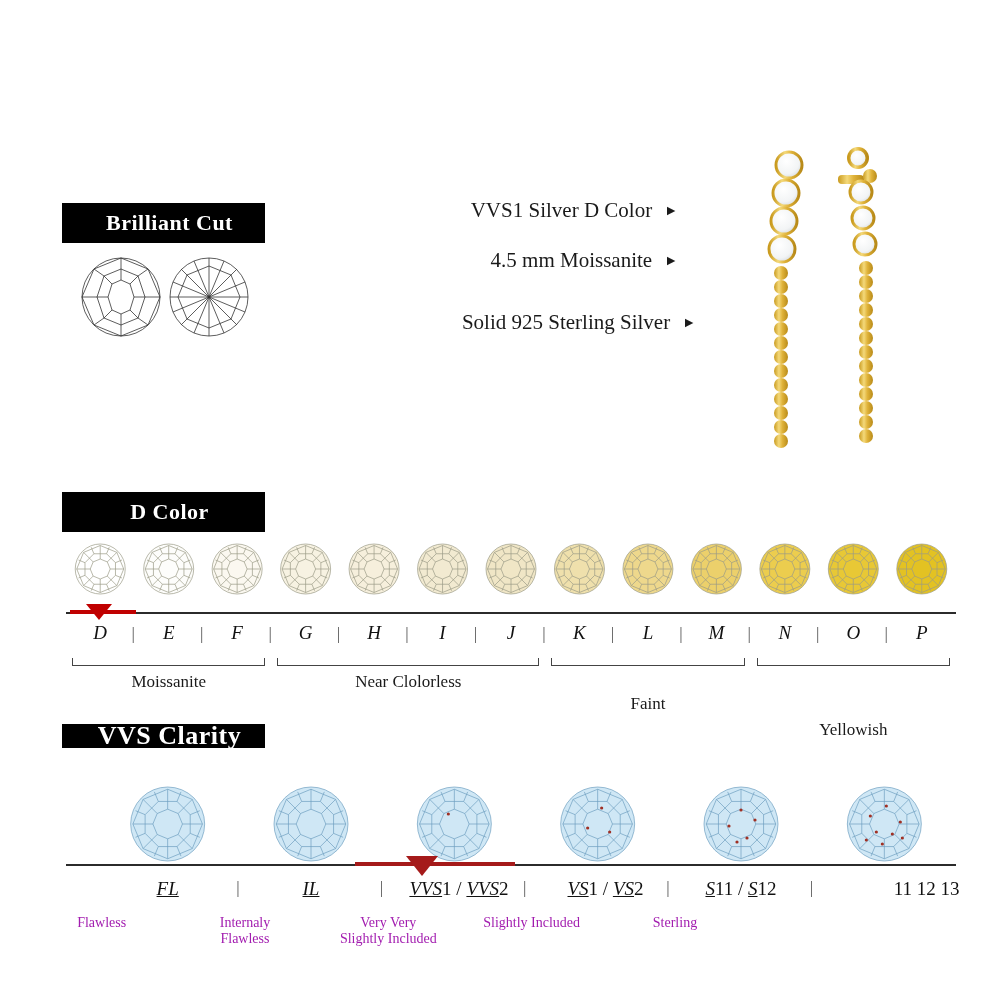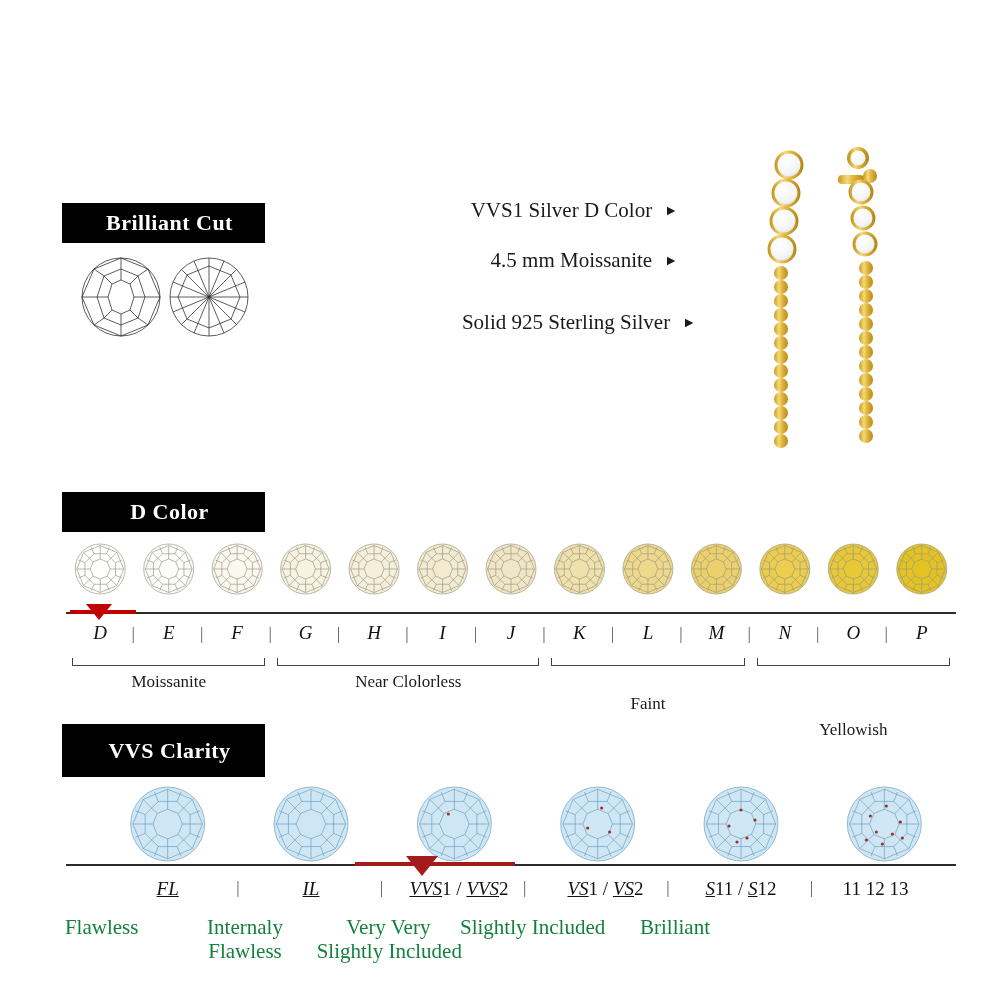--- a/index.html
+++ b/index.html
@@ -21,21 +21,21 @@
     font-family:"Liberation Serif", serif;
     font-weight:bold;
     display:flex;
     align-items:center;
     justify-content:center;
     letter-spacing:0.5px;
     padding-left:12px;
   }
   #tag-cut   { left:62px;  top:203px; width:203px; height:40px; font-size:22px; }
   #tag-color { left:62px;  top:492px; width:203px; height:40px; font-size:22px; }
-  #tag-clar  { left:62px;  top:724px; width:203px; height:53px; font-size:22px; }
+  #tag-clar  { left:62px;  top:724px; width:203px; height:24px; font-size:26px; }
 
   
   #cut-art { position:absolute; left:76px; top:252px; width:180px; height:90px; }
 
   
   .feature {
     position:absolute;
     font-family:"Liberation Serif", serif;
     font-size:21px;
     color:#1a1a1a;
@@ -118,24 +118,24 @@
     white-space:nowrap;
   }
   .clar-grade i { font-style:italic;text-decoration:underline; }
   #clar-grade-row { position:absolute; left:66px; top:878px; width:890px; height:28px; }
   .clar-sep {
     position:absolute; top:0; color:#555; font-size:17px;
   }
   .clar-desc {
     position:absolute;
     font-family:"Liberation Serif", serif;
-    font-size:21px;
+    font-size:14px;
     text-align:center;
     line-height:1.15;
-    color:#15803d;
+    color:#a21caf;
     white-space:nowrap;
   }
 </style>
 </head>
 <body>
 
 <div class="tag" id="tag-cut">
   <span>Brilliant Cut</span>
 </div>
 
@@ -764,21 +764,21 @@
     <div class="clar-grade" style="left: 30px; width: 143.333px;"><i>FL</i></div>
     <div class="clar-sep" style="left: 170.333px;">|</div>
     <div class="clar-grade" style="left: 173.333px; width: 143.333px;"><i>IL</i></div>
     <div class="clar-sep" style="left: 313.667px;">|</div>
     <div class="clar-grade" style="left: 310px; width: 166px;"><i>VVS</i>1 / <i>VVS</i>2</div>
     <div class="clar-sep" style="left: 457px;">|</div>
     <div class="clar-grade" style="left: 460px; width: 159px;"><i>VS</i>1 / <i>VS</i>2</div>
     <div class="clar-sep" style="left: 600.333px;">|</div>
     <div class="clar-grade" style="left: 603.333px; width: 143.333px;"><i>S</i>11 / <i>S</i>12</div>
     <div class="clar-sep" style="left: 743.667px;">|</div>
-    <div class="clar-grade" style="left: 734px; width: 143.333px; padding-left: 8px;">11 12 13</div>
+    <div class="clar-grade" style="left: 785px; width: 143.333px; padding-left: 8px;">11 12 13</div>
   </div>
 <div id="clar-desc-row">
     <div class="clar-desc" style="left: 30px; width: 143.333px; top: 915px;">Flawless</div>
     <div class="clar-desc" style="left: 173.333px; width: 143.333px; top: 915px;">Internaly<br>Flawless</div>
     <div class="clar-desc" style="left: 316.667px; width: 143.333px; top: 915px;">Very   Very<br>Slightly Included</div>
     <div class="clar-desc" style="left: 460px; width: 143.333px; top: 915px;">Slightly Included</div>
-    <div class="clar-desc" style="left: 603.333px; width: 143.333px; top: 915px;">Brilliant</div>
+    <div class="clar-desc" style="left: 603.333px; width: 143.333px; top: 915px;">Sterling</div>
   </div>
 
 </body></html>

